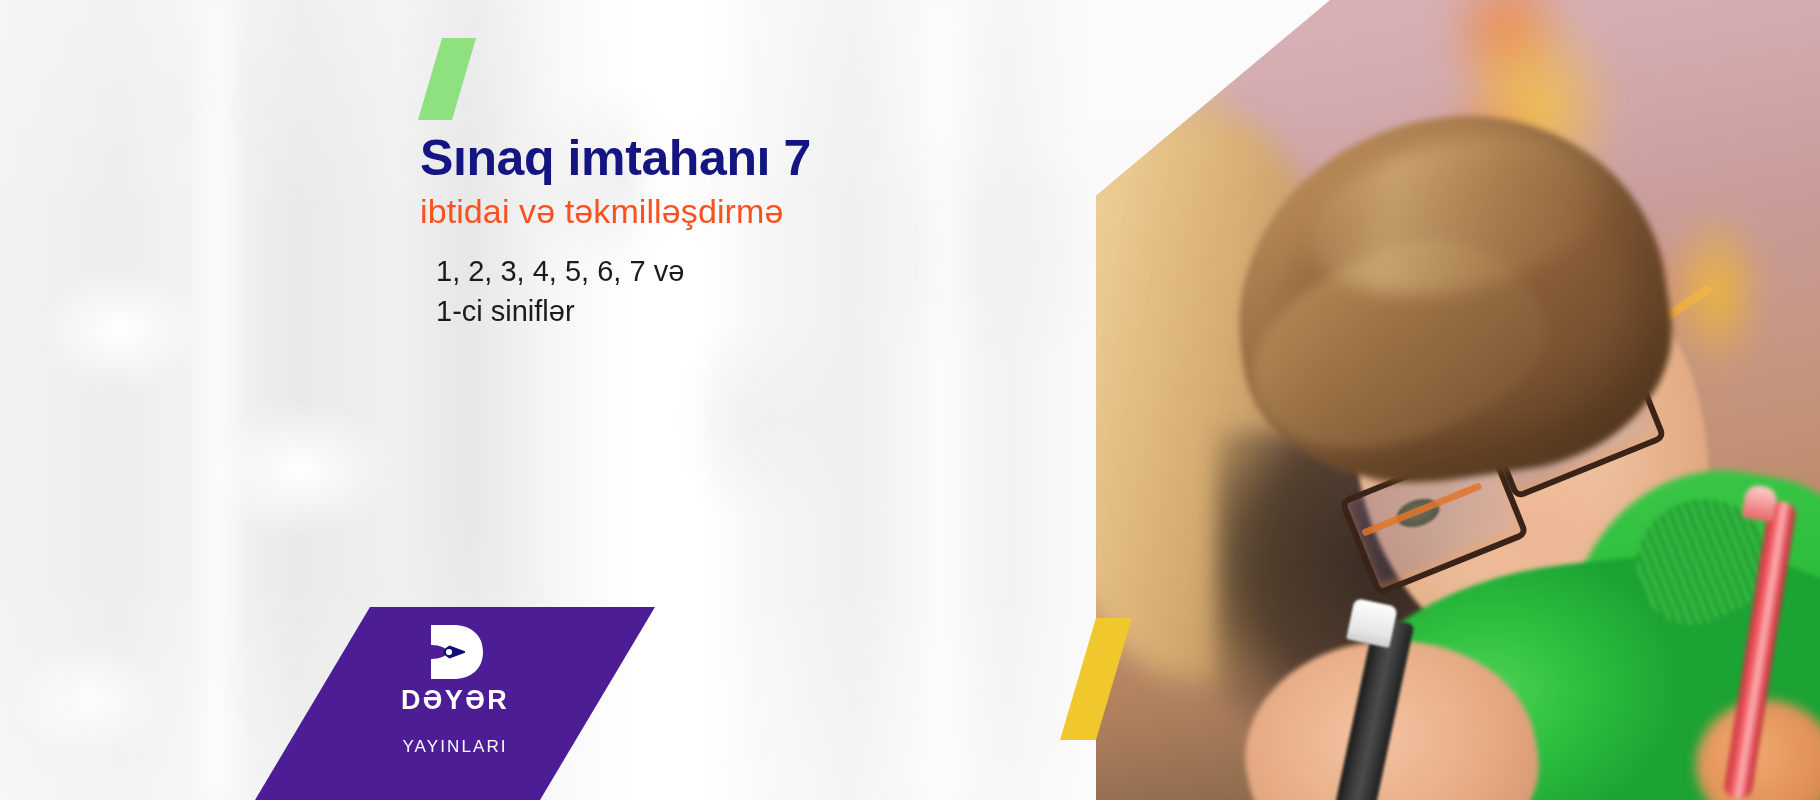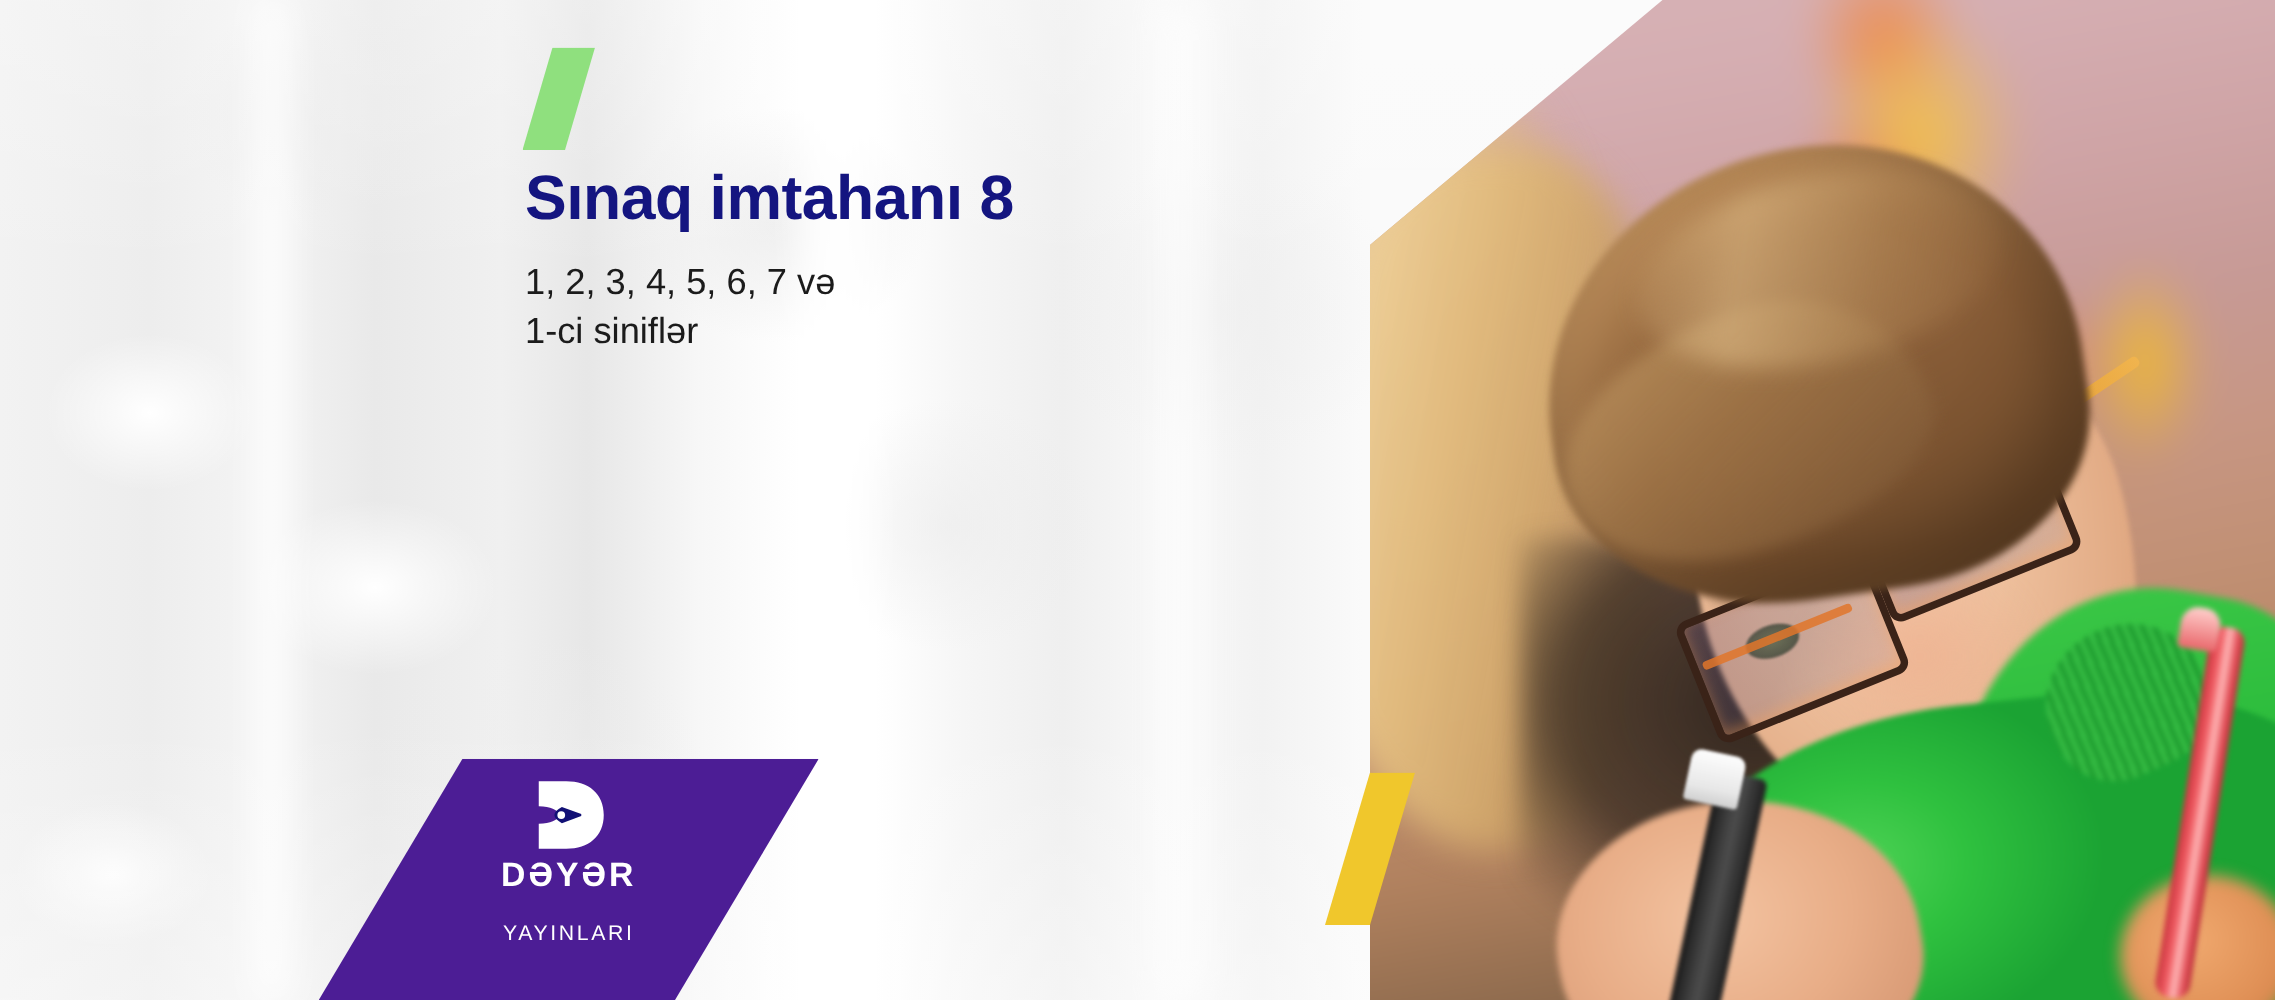--- a/index.html
+++ b/index.html
@@ -498,21 +498,21 @@
     background: #F9521E;
     color: #ffffff;
     font-size: 33px;
     font-weight: 700;
     letter-spacing: 0.2px;
     padding: 10px 24px 12px 24px;
     line-height: 1;
     font-family: "Liberation Sans", sans-serif;
   }
   .grades {
-    margin: 22px 0 0 0;
+    margin: 22px 0 0 16px;
     color: #1b1b1b;
     font-size: 29px;
     font-weight: 400;
     line-height: 1.35;
     font-family: "Liberation Sans", sans-serif;
   }
   .grades span { display: block; }
 </style>
 </head>
 <body>
@@ -564,21 +564,22 @@
 
     <div class="orange-hand"></div>
     <div class="pink-pen"></div>
     <div class="pink-pen-tip"></div>
   </div>
 
   <div class="para para-green"></div>
   <div class="para para-yellow"></div>
 
   <div class="copy">
-    <h1 class="headline">Sınaq imtahanı 8</h1>
+    <h1 class="headline">Sınaq imtahanı 7</h1>
+    <p class="subhead">ibtidai və təkmilləşdirmə</p>
     <p class="grades">
       <span>1, 2, 3, 4, 5, 6, 7 və</span>
       <span>1-ci siniflər</span>
     </p>
   </div>
 
   <div class="logo-block">
     <div class="logo-inner">
       <svg class="logo-mark" viewBox="0 0 64 58">
         <path d="M8 2 H30 C48 2 60 12 60 29 C60 46 48 56 30 56 H8 V36 C18 36 22 33 26 29 C22 25 18 22 8 22 Z" fill="#ffffff"></path>

